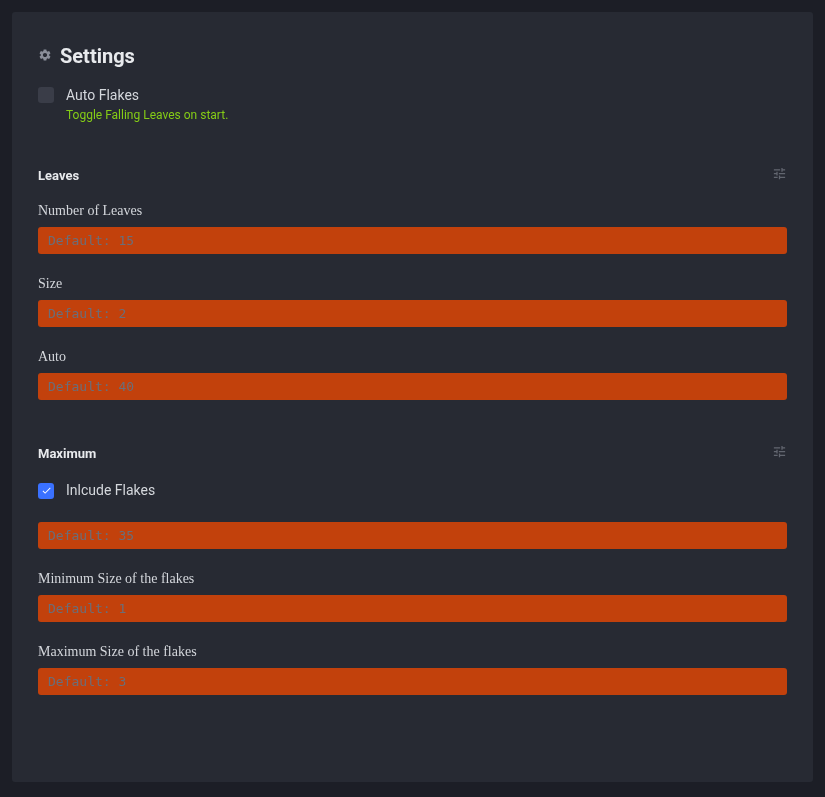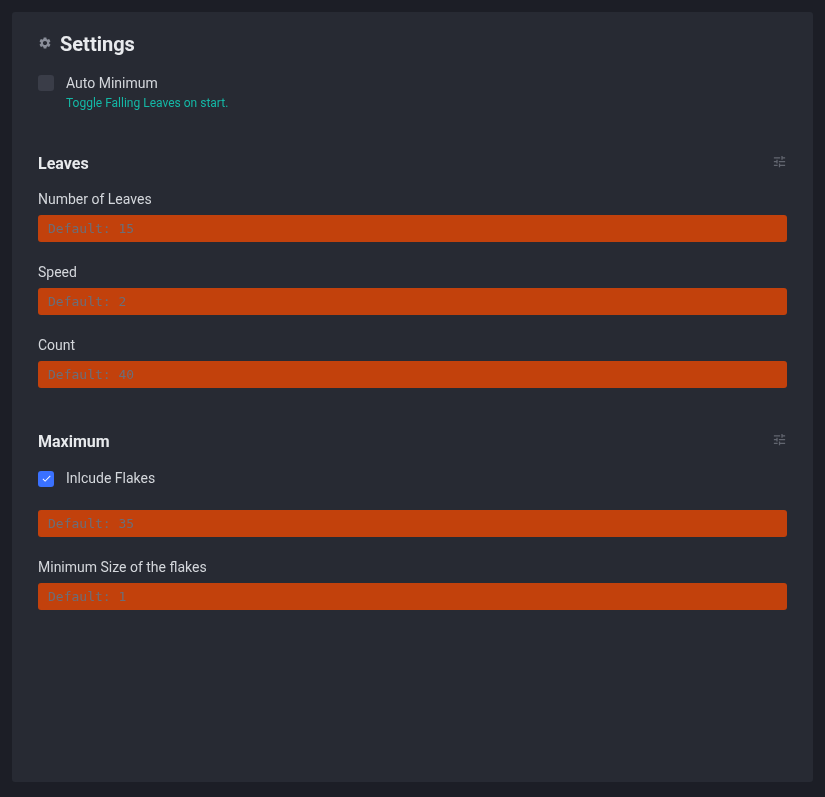--- a/index.html
+++ b/index.html
@@ -20,20 +20,21 @@
       margin: 12px;
       padding: 20px 26px 30px 26px;
       border-radius: 3px;
       min-height: 770px;
     }
     .header {
       display: flex;
       align-items: center;
       gap: 8px;
       margin-bottom: 18px;
+      margin-top: 12px;
     }
     .header-title {
       font-size: 20px;
       font-weight: 700;
       color: #e8eaed;
     }
     .gear-icon svg {
       width: 14px;
       height: 14px;
       fill: #8a8e99;
@@ -70,54 +71,55 @@
       display: flex;
       flex-direction: column;
     }
     .checkbox-label {
       font-size: 14px;
       color: #d4d7dc;
       line-height: 1.4;
     }
     .checkbox-description {
       font-size: 12px;
-      color: #14b8a6;
+      color: #84cc16;
       margin-top: 2px;
     }
     .section {
       margin-top: 44px;
     }
     .section-header {
       display: flex;
       align-items: center;
       justify-content: space-between;
       margin-bottom: 18px;
     }
     .section-title {
-      font-size: 16px;
+      font-size: 13px;
       font-weight: 700;
       color: #e8eaed;
     }
     .settings-icon-btn {
       cursor: pointer;
       opacity: 0.6;
     }
     .settings-icon-btn svg {
       width: 15px;
       height: 15px;
       fill: #8a8e99;
     }
     .field-group {
       margin-bottom: 22px;
     }
     .field-label {
       font-size: 14px;
       color: #d4d7dc;
       margin-bottom: 8px;
       display: block;
+      font-family: Liberation Serif, serif;
     }
     .text-input {
       width: 100%;
       background: #c2410c;
       border: none;
       border-radius: 3px;
       padding: 6px 10px;
       font-family: "Consolas", "Monaco", monospace;
       font-size: 13px;
       color: #d4d7dc;
@@ -143,47 +145,47 @@
       <svg viewBox="0 0 24 24">
           <path d="M19.14,12.94c0.04-0.3,0.06-0.61,0.06-0.94c0-0.32-0.02-0.64-0.07-0.94l2.03-1.58c0.18-0.14,0.23-0.41,0.12-0.61 l-1.92-3.32c-0.12-0.22-0.37-0.29-0.59-0.22l-2.39,0.96c-0.5-0.38-1.03-0.7-1.62-0.94L14.4,2.81c-0.04-0.24-0.24-0.41-0.48-0.41 h-3.84c-0.24,0-0.43,0.17-0.47,0.41L9.25,5.35C8.66,5.59,8.12,5.92,7.63,6.29L5.24,5.33c-0.22-0.08-0.47,0-0.59,0.22L2.74,8.87 C2.62,9.08,2.66,9.34,2.86,9.48l2.03,1.58C4.84,11.36,4.8,11.69,4.8,12s0.02,0.64,0.07,0.94l-2.03,1.58 c-0.18,0.14-0.23,0.41-0.12,0.61l1.92,3.32c0.12,0.22,0.37,0.29,0.59,0.22l2.39-0.96c0.5,0.38,1.03,0.7,1.62,0.94l0.36,2.54 c0.05,0.24,0.24,0.41,0.48,0.41h3.84c0.24,0,0.44-0.17,0.47-0.41l0.36-2.54c0.59-0.24,1.13-0.56,1.62-0.94l2.39,0.96 c0.22,0.08,0.47,0,0.59-0.22l1.92-3.32c0.12-0.22,0.07-0.47-0.12-0.61L19.14,12.94z M12,15.6c-1.98,0-3.6-1.62-3.6-3.6 s1.62-3.6,3.6-3.6s3.6,1.62,3.6,3.6S13.98,15.6,12,15.6z"></path>
         </svg>
     </span>
     <h1 class="header-title">Settings</h1>
   </div>
 
   <div class="checkbox-row">
     <div class="checkbox unchecked"></div>
     <div class="checkbox-label-group">
-      <span class="checkbox-label">Auto Minimum</span>
+      <span class="checkbox-label">Auto Flakes</span>
       <span class="checkbox-description">Toggle Falling Leaves on start.</span>
     </div>
   </div>
 
   <div class="section">
     <div class="section-header">
       <h2 class="section-title">Leaves</h2>
       <span class="settings-icon-btn">
         <svg viewBox="0 0 24 24">
             <path d="M3 17v2h6v-2H3zM3 5v2h10V5H3zm10 16v-2h8v-2h-8v-2h-2v6h2zM7 9v2H3v2h4v2h2V9H7zm14 4v-2H11v2h10zm-6-4h2V7h4V5h-4V3h-2v6z"></path>
           </svg>
       </span>
     </div>
 
     <div class="field-group">
       <label class="field-label">Number of Leaves</label>
       <input type="text" class="text-input" placeholder="Default: 15" style="">
     </div>
 
     <div class="field-group">
-      <label class="field-label">Speed</label>
+      <label class="field-label">Size</label>
       <input type="text" class="text-input" placeholder="Default: 2" style="">
     </div>
 
     <div class="field-group">
-      <label class="field-label">Count</label>
+      <label class="field-label">Auto</label>
       <input type="text" class="text-input" placeholder="Default: 40" style="">
     </div>
   </div>
 
   <div class="section">
     <div class="section-header">
       <h2 class="section-title">Maximum</h2>
       <span class="settings-icon-btn">
         <svg viewBox="0 0 24 24">
             <path d="M3 17v2h6v-2H3zM3 5v2h10V5H3zm10 16v-2h8v-2h-8v-2h-2v6h2zM7 9v2H3v2h4v2h2V9H7zm14 4v-2H11v2h10zm-6-4h2V7h4V5h-4V3h-2v6z"></path>
@@ -202,15 +204,19 @@
 
     <div class="field-group">
       <input type="text" class="text-input" placeholder="Default: 35" style="">
     </div>
 
     <div class="field-group">
       <label class="field-label">Minimum Size of the flakes</label>
       <input type="text" class="text-input" placeholder="Default: 1" style="">
     </div>
 
+    <div class="field-group">
+      <label class="field-label">Maximum Size of the flakes</label>
+      <input type="text" class="text-input" placeholder="Default: 3" style="">
+    </div>
   </div>
 
 </div>
 
 </body></html>

